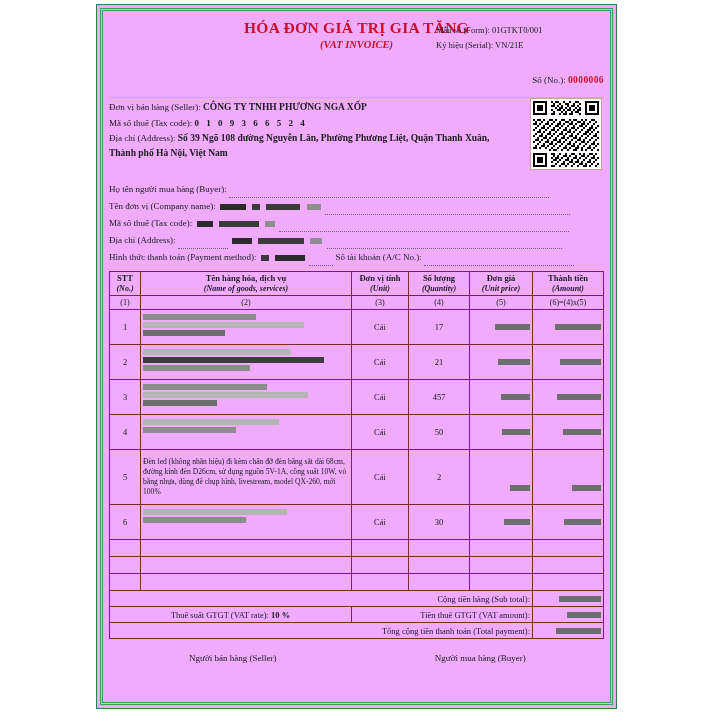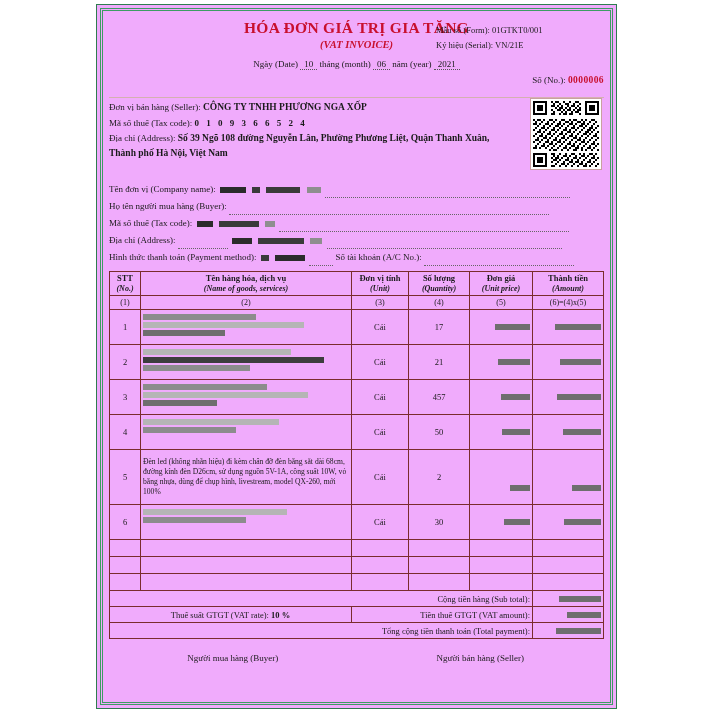--- a/index.html
+++ b/index.html
@@ -132,28 +132,20 @@
         </div>
         <div class="row">
           <span class="lbl">Ký hiệu (Serial):</span>
           <span>VN/21E</span>
         </div>
       </div>
 
       <div class="title">HÓA ĐƠN GIÁ TRỊ GIA TĂNG</div>
       <div class="subtitle">(VAT INVOICE)</div>
 
-      <div class="dateline">
-        <span>Ngày (Date)</span>
-        <span class="u">10</span>
-        <span>tháng (month)</span>
-        <span class="u">06</span>
-        <span>năm (year)</span>
-        <span class="u">2021</span>
-      </div>
 
       <div class="no-line">
         <span>Số (No.):</span>
         <span class="num">0000006</span>
       </div>
     </div>
 
     <div class="seller">
       <div class="qr">
         <svg width="66" height="66" viewBox="0 0 33 33" shape-rendering="crispEdges">
@@ -453,30 +445,30 @@
         <span>Địa chỉ (Address):</span>
         <b>Số 39 Ngõ 108 đường Nguyễn Lân, Phường Phương Liệt, Quận Thanh Xuân,</b>
       </div>
       <div class="line">
         <b>Thành phố Hà Nội, Việt Nam</b>
       </div>
     </div>
 
     <div class="buyer">
       <div class="row">
+        <span>Họ tên người mua hàng (Buyer):</span>
+        <span class="dots" style="width:320px"></span>
+      </div>
+      <div class="row">
         <span>Tên đơn vị (Company name):</span>
         <span class="redact l" style="width:26px"></span>
         <span class="redact" style="width:8px"></span>
         <span class="redact" style="width:34px"></span>
         <span class="redact g" style="width:14px"></span>
         <span class="dots" style="width:245px"></span>
-      </div>
-      <div class="row">
-        <span>Họ tên người mua hàng (Buyer):</span>
-        <span class="dots" style="width:320px"></span>
       </div>
       <div class="row">
         <span>Mã số thuế (Tax code):</span>
         <span class="redact l" style="width:16px"></span>
         <span class="redact" style="width:40px"></span>
         <span class="redact g" style="width:10px"></span>
         <span class="dots" style="width:290px"></span>
       </div>
       <div class="row">
         <span>Địa chỉ (Address):</span>
@@ -680,18 +672,18 @@
           <td colspan="5" class="sum-label">Tổng cộng tiền thanh toán (Total payment):</td>
           <td class="c-amt amtbars">
             <span class="bar m" style="width:68%;margin-left:auto"></span>
           </td>
         </tr>
 
       </tbody>
     </table>
 
     <div class="foot">
+      <div>Người bán hàng (Seller)</div>
       <div>Người mua hàng (Buyer)</div>
-      <div>Người bán hàng (Seller)</div>
     </div>
 
   </div>
 </div>
 
 </body></html>

